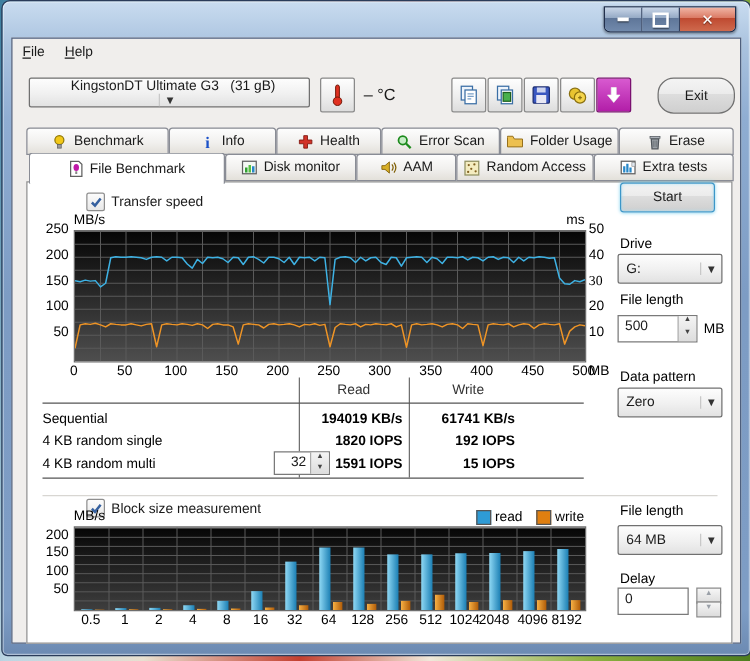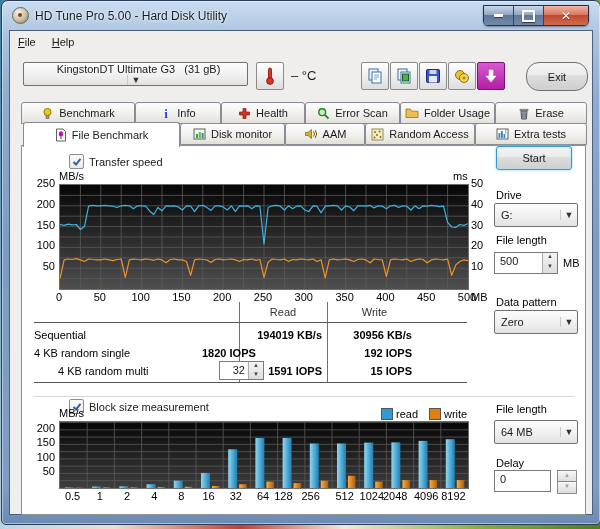--- a/index.html
+++ b/index.html
@@ -57,24 +57,20 @@
   .spin-arrows{width:14px;border-left:1px solid #aaa;display:flex;flex-direction:column;background:linear-gradient(180deg,#f4f4f4,#ddd);}
   .spin-arrows span{flex:1;font-size:6px;line-height:7px;text-align:center;color:#444;}
   .legend-sw{position:absolute;width:10px;height:10px;border:1px solid #555;}
   .rp-lbl{position:absolute;color:#000;}
   .spinbtn{position:absolute;width:18px;height:11px;border:1px solid #8a8a8a;background:linear-gradient(180deg,#f6f6f6,#dcdcdc);font-size:6px;line-height:9px;text-align:center;color:#9aa0a8;}
 </style>
 </head>
 <body>
 
 <div class="window">
-  <div class="titlebar">
-    <span class="appicon"></span>
-    <span class="title-text">HD Tune Pro 5.00 - Hard Disk Utility</span>
-  </div>
   <div class="winbtns">
     <div class="wbtn">
         <span class="glyph-min"></span>
       </div>
     <div class="wbtn">
         <span class="glyph-max"></span>
       </div>
     <div class="wbtn close">
         <span class="glyph-close">✕</span>
       </div>
@@ -284,27 +280,27 @@
 
       <div class="tbl-line" style="left:217px;top:156px;width:1px;height:80px;"></div>
       <div class="tbl-line" style="left:305px;top:156px;width:1px;height:80px;"></div>
       <div class="tbl-line" style="left:12px;top:176px;width:433px;height:1px;background:#555;"></div>
       <div class="tbl-line" style="left:12px;top:236px;width:433px;height:1px;background:#555;"></div>
       <span class="tick" style="left:217px;top:160px;width:88px;text-align:center;color:#333;">Read</span>
       <span class="tick" style="left:305px;top:160px;width:95px;text-align:center;color:#333;">Write</span>
 
       <span class="tick" style="left:12px;top:183px;">Sequential</span>
       <span class="tick num" style="left:180px;top:183px;width:120px;text-align:right;">194019 KB/s</span>
-      <span class="tick num" style="left:270px;top:183px;width:120px;text-align:right;">30956 KB/s</span>
+      <span class="tick num" style="left:270px;top:183px;width:120px;text-align:right;">61741 KB/s</span>
 
       <span class="tick" style="left:12px;top:201px;">4 KB random single</span>
-      <span class="tick num" style="left:180px;top:201px;width:120px;">1820 IOPS</span>
+      <span class="tick num" style="left:180px;top:201px;width:120px;text-align:right;">1820 IOPS</span>
       <span class="tick num" style="left:270px;top:201px;width:120px;text-align:right;">192 IOPS</span>
 
-      <span class="tick" style="left:12px;top:219px;margin-left:24px;">4 KB random multi</span>
+      <span class="tick" style="left:12px;top:219px;">4 KB random multi</span>
       <div class="spin" style="left:197px;top:215px;width:43px;height:17px;">
         <span class="spin-val">32</span>
         <span class="spin-arrows">
             <span>▲</span>
             <span>▼</span>
           </span>
       </div>
       <span class="tick num" style="left:180px;top:219px;width:120px;text-align:right;">1591 IOPS</span>
       <span class="tick num" style="left:270px;top:219px;width:120px;text-align:right;">15 IOPS</span>
 
@@ -432,21 +428,21 @@
       <div class="spinbtn" style="left:535px;top:324px;">▲</div>
       <div class="spinbtn" style="left:535px;top:335px;">▼</div>
 
     <span class="tick" style="left: 7px; top: 114.2px; width: 26px; text-align: right;">50</span>
         <span class="tick" style="left: 7px; top: 93.4px; width: 26px; text-align: right;">100</span>
         <span class="tick" style="left: 7px; top: 72.6px; width: 26px; text-align: right;">150</span>
         <span class="tick" style="left: 7px; top: 51.8px; width: 26px; text-align: right;">200</span>
         <span class="tick" style="left: 7px; top: 31px; width: 26px; text-align: right;">250</span>
         <span class="tick" style="left: 449px; top: 114.2px;">10</span>
         <span class="tick" style="left: 449px; top: 93.4px;">20</span>
-        <span class="tick" style="left: 449px; top: 72.6px;">30</span>
+        <span class="tick" style="left: 449px; top: 72.6px; font-family: Liberation Serif, serif;">30</span>
         <span class="tick" style="left: 449px; top: 51.8px;">40</span>
         <span class="tick" style="left: 449px; top: 31px;">50</span>
         <span class="tick" style="left: 20px; top: 145px; width: 34px; text-align: center;">0</span>
         <span class="tick" style="left: 60.8px; top: 145px; width: 34px; text-align: center;">50</span>
         <span class="tick" style="left: 101.6px; top: 145px; width: 34px; text-align: center;">100</span>
         <span class="tick" style="left: 142.4px; top: 145px; width: 34px; text-align: center;">150</span>
         <span class="tick" style="left: 183.2px; top: 145px; width: 34px; text-align: center;">200</span>
         <span class="tick" style="left: 224px; top: 145px; width: 34px; text-align: center;">250</span>
         <span class="tick" style="left: 264.8px; top: 145px; width: 34px; text-align: center;">300</span>
         <span class="tick" style="left: 305.6px; top: 145px; width: 34px; text-align: center;">350</span>
@@ -459,22 +455,22 @@
         <span class="tick" style="left: 7px; top: 290.388px; width: 26px; text-align: right;">150</span>
         <span class="tick" style="left: 7px; top: 275.85px; width: 26px; text-align: right;">200</span>
         <span class="tick" style="left: 34.6px; top: 344px; width: 32px; text-align: center;">0.5</span>
         <span class="tick" style="left: 61.8px; top: 344px; width: 32px; text-align: center;">1</span>
         <span class="tick" style="left: 89px; top: 344px; width: 32px; text-align: center;">2</span>
         <span class="tick" style="left: 116.2px; top: 344px; width: 32px; text-align: center;">4</span>
         <span class="tick" style="left: 143.4px; top: 344px; width: 32px; text-align: center;">8</span>
         <span class="tick" style="left: 170.6px; top: 344px; width: 32px; text-align: center;">16</span>
         <span class="tick" style="left: 197.8px; top: 344px; width: 32px; text-align: center;">32</span>
         <span class="tick" style="left: 225px; top: 344px; width: 32px; text-align: center;">64</span>
-        <span class="tick" style="left: 252.2px; top: 344px; width: 32px; ">128</span>
-        <span class="tick" style="left: 279.4px; top: 344px; width: 32px; text-align: left;">256</span>
+        <span class="tick" style="left: 252.2px; top: 344px; width: 32px; text-align: center;">128</span>
+        <span class="tick" style="left: 279.4px; top: 344px; width: 32px; text-align: center;">256</span>
         <span class="tick" style="left: 306.6px; top: 344px; width: 32px; text-align: center;">512</span>
         <span class="tick" style="left: 333.8px; top: 344px; width: 32px; text-align: center;">1024</span>
         <span class="tick" style="left: 361px; top: 344px; width: 24px; text-align: right;">2048</span>
         <span class="tick" style="left: 388.2px; top: 344px; width: 32px; text-align: center;">4096</span>
         <span class="tick" style="left: 415.4px; top: 344px; width: 32px; text-align: center;">8192</span>
       </div>
   </div>
 </div>
 
 </body></html>

